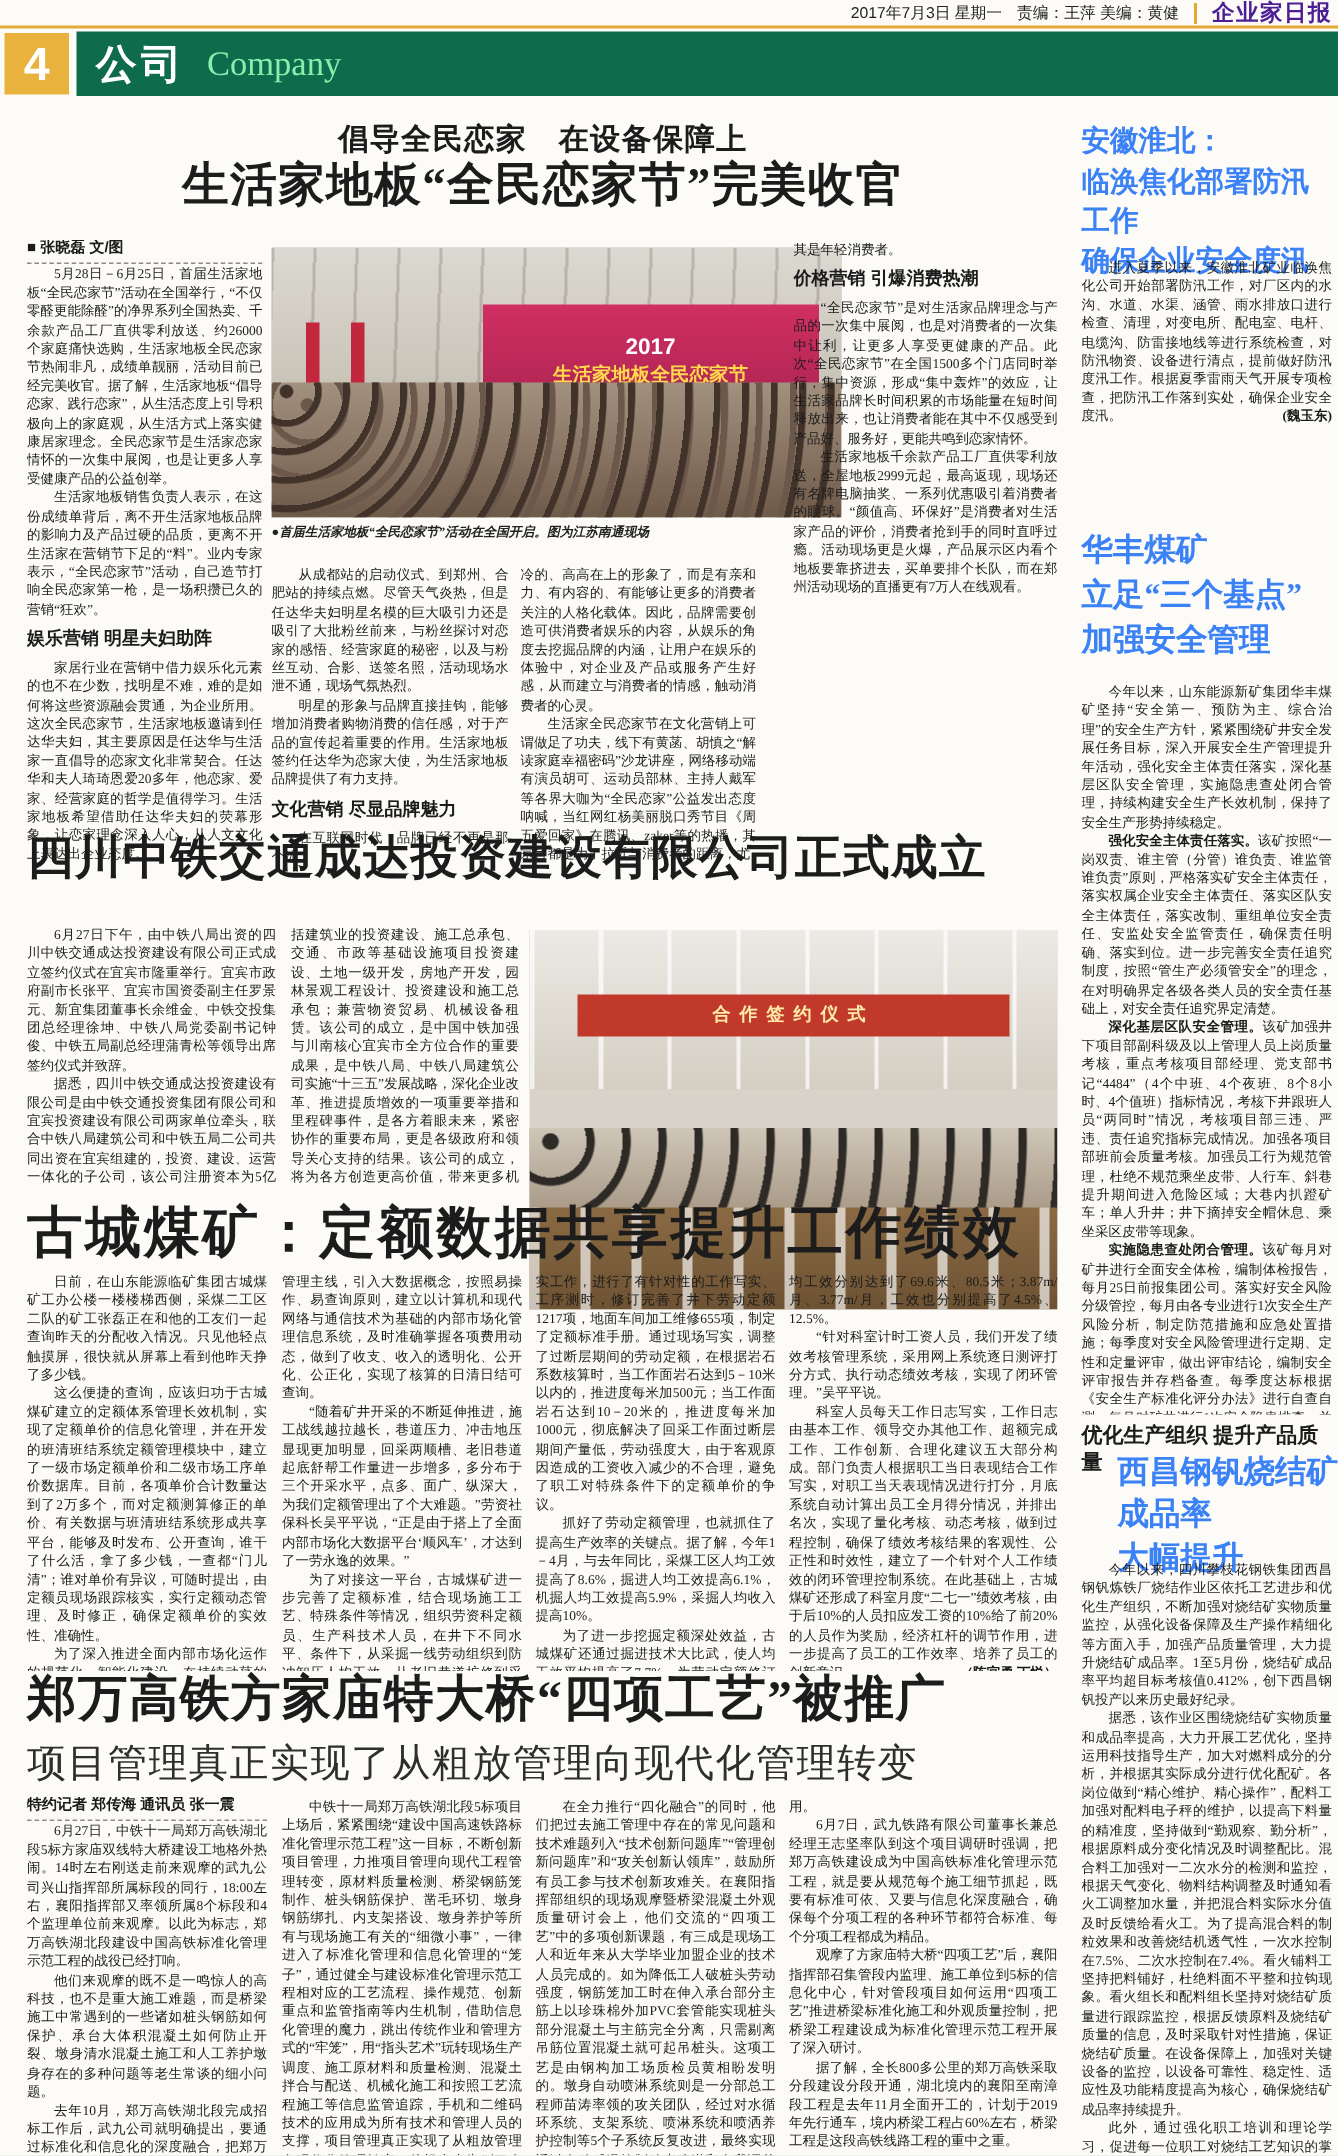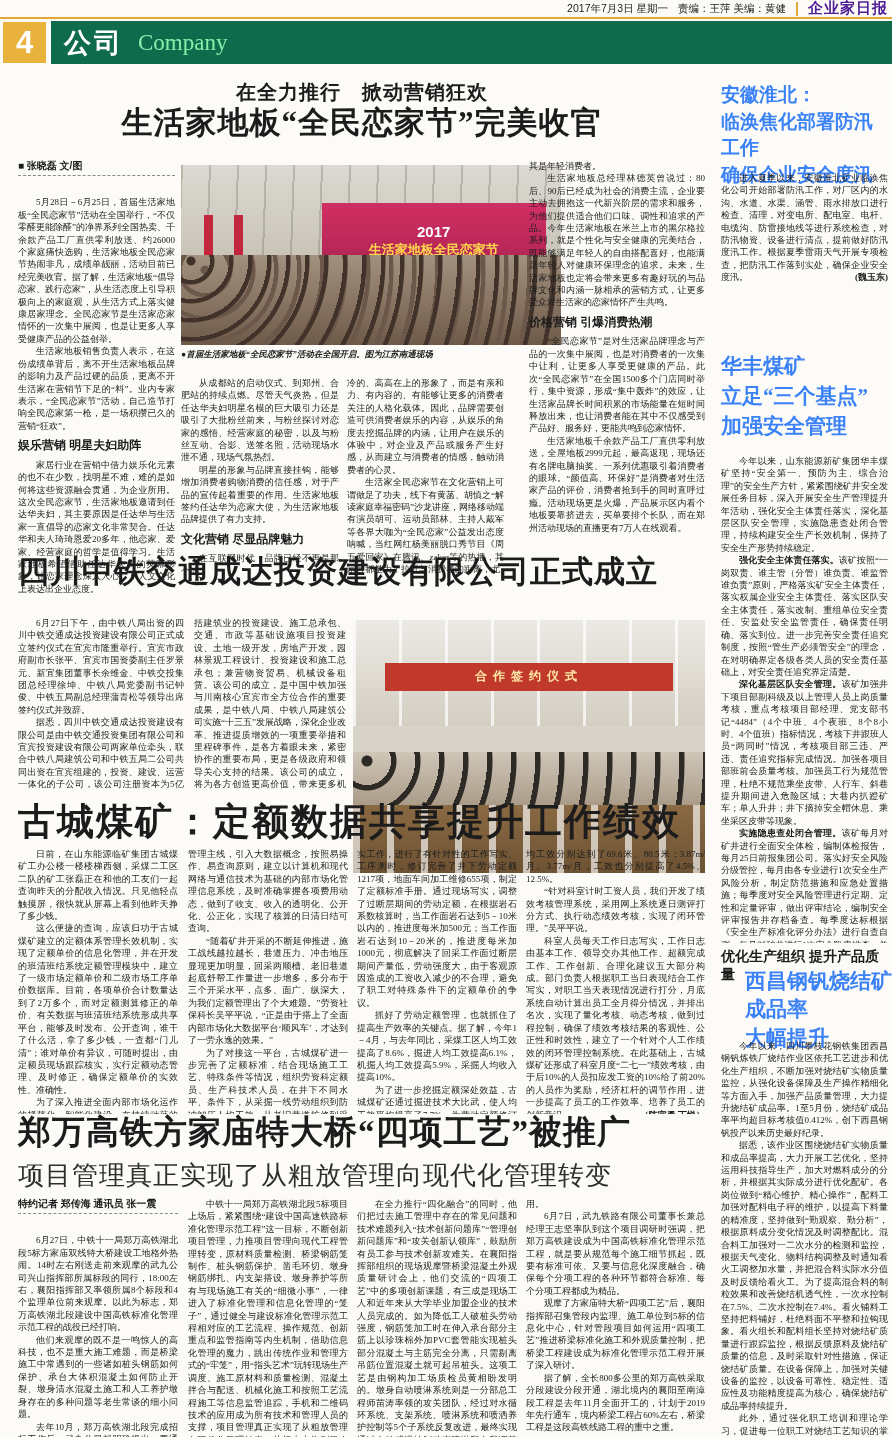--- a/index.html
+++ b/index.html
@@ -27,21 +27,21 @@
   .para.ni{text-indent:0;}
   .lead{font-weight:bold;font-family:"Liberation Sans","DejaVu Sans",sans-serif;}
   .sig{float:right;font-weight:bold;}
   .csub{font-weight:bold;font-size:12px;line-height:1.3;margin:6px 0 5px;text-indent:0;
         font-family:"Liberation Sans","DejaVu Sans",sans-serif;}
   
   .a1-kicker{position:absolute;top:79px;left:18px;width:688px;text-align:center;font-size:20px;
              font-weight:bold;letter-spacing:1px;}
   .a1-headline{position:absolute;top:102px;left:18px;width:688px;text-align:center;font-size:31px;
                font-weight:bold;letter-spacing:1px;}
-  .byline{font-size:10px;font-weight:bold;padding-bottom:3px;margin-bottom:20px;
+  .byline{font-size:10px;font-weight:bold;padding-bottom:3px;margin-bottom:0;
           border-bottom:1px dashed #8a8a8a;text-indent:0;
           font-family:"Liberation Sans","DejaVu Sans",sans-serif;}
   .a1-col1{left:18px;top:160px;width:157px;height:477px;}
   .a1-col2{left:181px;top:377px;width:158px;height:260px;}
   .a1-col3{left:347px;top:377px;width:157px;height:260px;}
   .a1-col4{left:529px;top:160px;width:176px;height:477px;}
   .caption{position:absolute;left:181px;top:349px;width:330px;font-size:8.5px;font-weight:bold;
            font-style:italic;color:#222;}
   
   .photo1{position:absolute;left:181px;top:165px;width:380px;height:180px;overflow:hidden;background:#c9c4b8;}
@@ -119,21 +119,21 @@
   <div class="goldline"></div>
 
   <div class="banner">
     <div class="pagenum">4</div>
     <div class="greenbar">
       <span class="sec-cn">公司</span>
       <span class="sec-en">Company</span>
     </div>
   </div>
 
-  <div class="a1-kicker">在全力推行　掀动营销狂欢</div>
+  <div class="a1-kicker">倡导全民恋家　在设备保障上</div>
   <div class="a1-headline">生活家地板“全民恋家节”完美收官</div>
 
   <div class="col a1-col1">
     <div class="byline">
       <span>■</span>
       <span>张晓磊  文/图</span>
     </div>
     <div>
         <div class="para">5月28日－6月25日，首届生活家地板“全民恋家节”活动在全国举行，“不仅零醛更能除醛”的净界系列全国热卖、千余款产品工厂直供零利放送、约26000个家庭痛快选购，生活家地板全民恋家节热闹非凡，成绩单靓丽，活动目前已经完美收官。据了解，生活家地板“倡导恋家、践行恋家”，从生活态度上引导积极向上的家庭观，从生活方式上落实健康居家理念。全民恋家节是生活家恋家情怀的一次集中展阅，也是让更多人享受健康产品的公益创举。</div>
         <div class="para">生活家地板销售负责人表示，在这份成绩单背后，离不开生活家地板品牌的影响力及产品过硬的品质，更离不开生活家在营销节下足的“料”。业内专家表示，“全民恋家节”活动，自己造节打响全民恋家第一枪，是一场积攒已久的营销“狂欢”。</div>
@@ -159,21 +159,20 @@
       <div class="para">明星的形象与品牌直接挂钩，能够增加消费者购物消费的信任感，对于产品的宣传起着重要的作用。生活家地板签约任达华为恋家大使，为生活家地板品牌提供了有力支持。</div>
       <div class="csub">文化营销  尽显品牌魅力</div>
       <div class="para">在互联网时代，品牌已经不再是那个冰</div>
     </div>
   <div class="col a1-col3">
       <div class="para ni">冷的、高高在上的形象了，而是有亲和力、有内容的、有能够让更多的消费者关注的人格化载体。因此，品牌需要创造可供消费者娱乐的内容，从娱乐的角度去挖掘品牌的内涵，让用户在娱乐的体验中，对企业及产品或服务产生好感，从而建立与消费者的情感，触动消费者的心灵。</div>
       <div class="para">生活家全民恋家节在文化营销上可谓做足了功夫，线下有黄菡、胡慎之“解读家庭幸福密码”沙龙讲座，网络移动端有演员胡可、运动员部林、主持人戴军等各界大咖为“全民恋家”公益发出态度呐喊，当红网红杨美丽脱口秀节目《周五爱回家》在腾讯、zaker等的热播，其宗旨都是为了拉近与消费者的距离，尤</div>
     </div>
   <div class="col a1-col4">
       <div class="para ni">其是年轻消费者。</div>
-      <div class="para">生活家地板总经理林德英曾说过：80后、90后已经成为社会的消费主流，企业要主动去拥抱这一代新兴阶层的需求和服务，为他们提供适合他们口味、调性和追求的产品。今年生活家地板在米兰上市的黑尔格拉系列，就是个性化与安全健康的完美结合，既能够满足年轻人的自由搭配喜好，也能满足年轻人对健康环保理念的追求。未来，生活家地板也定将会带来更多有趣好玩的与品牌文化和内涵一脉相承的营销方式，让更多受众对生活家的恋家情怀产生共鸣。</div>
       <div class="csub">价格营销  引爆消费热潮</div>
       <div class="para">“全民恋家节”是对生活家品牌理念与产品的一次集中展阅，也是对消费者的一次集中让利，让更多人享受更健康的产品。此次“全民恋家节”在全国1500多个门店同时举行，集中资源，形成“集中轰炸”的效应，让生活家品牌长时间积累的市场能量在短时间释放出来，也让消费者能在其中不仅感受到产品好、服务好，更能共鸣到恋家情怀。</div>
       <div class="para">生活家地板千余款产品工厂直供零利放送，全屋地板2999元起，最高返现，现场还有名牌电脑抽奖、一系列优惠吸引着消费者的眼球。“颜值高、环保好”是消费者对生活家产品的评价，消费者抢到手的同时直呼过瘾。活动现场更是火爆，产品展示区内看个地板要靠挤进去，买单要排个长队，而在郑州活动现场的直播更有7万人在线观看。</div>
     </div>
 
   <div class="sb-head sbA-head">安徽淮北：
 临涣焦化部署防汛工作
 确保企业安全度汛</div>
   <div class="col sb sbA-body">
       <div class="para">进入夏季以来，安徽淮北矿业临涣焦化公司开始部署防汛工作，对厂区内的水沟、水道、水渠、涵管、雨水排放口进行检查、清理，对变电所、配电室、电杆、电缆沟、防雷接地线等进行系统检查，对防汛物资、设备进行清点，提前做好防汛度汛工作。根据夏季雷雨天气开展专项检查，把防汛工作落到实处，确保企业安全度汛。<span class="sig">(魏玉东)</span></div>

